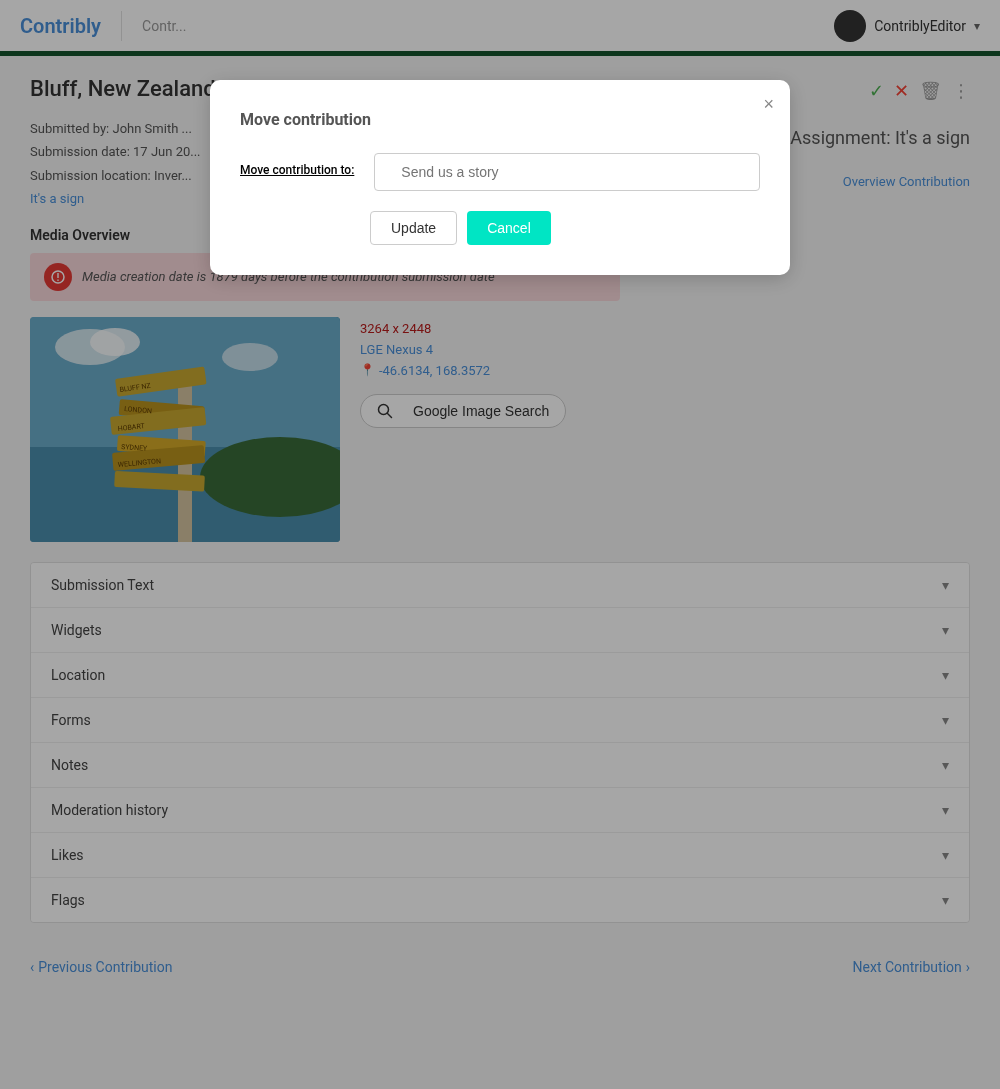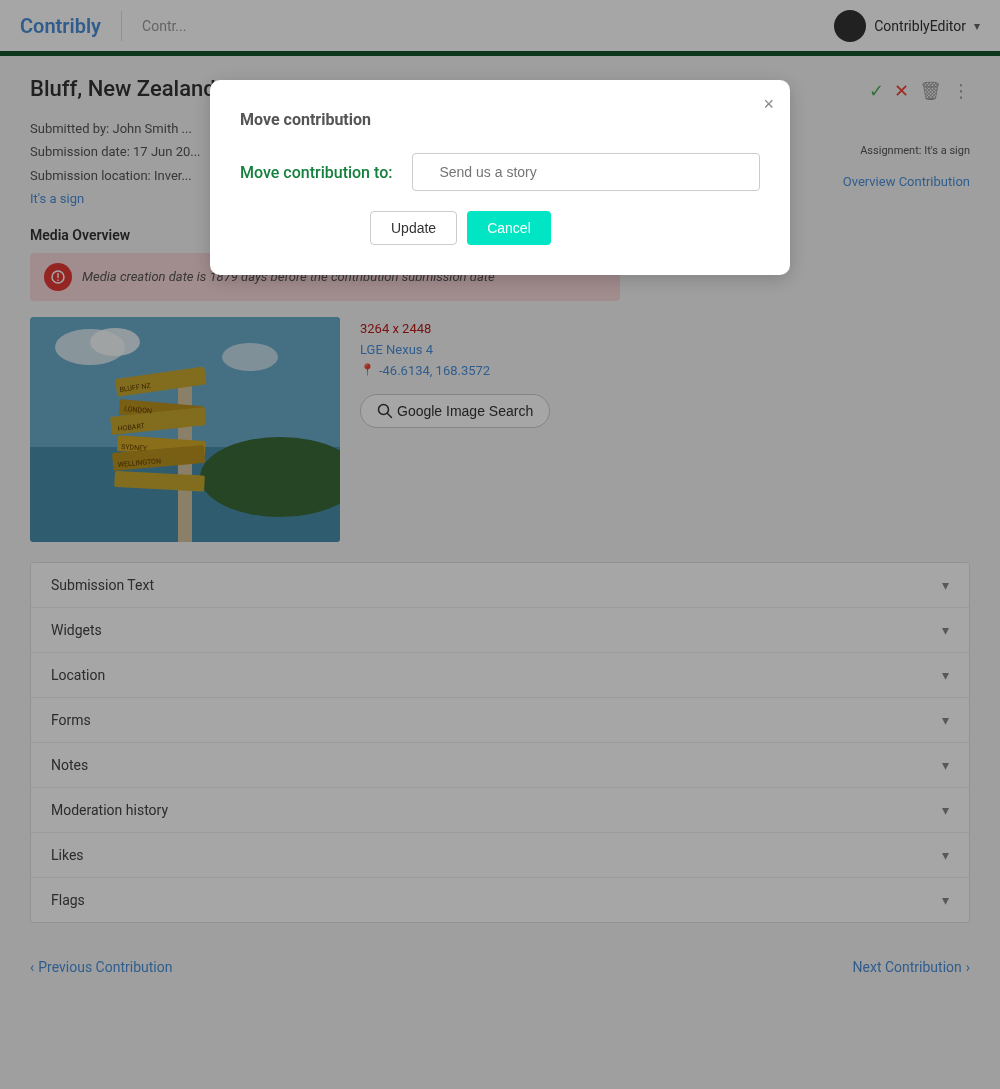--- a/index.html
+++ b/index.html
@@ -100,22 +100,22 @@
     
     .meta-info {
       font-size: 13px;
       color: #555;
       margin-bottom: 4px;
       line-height: 1.8;
     }
     .meta-assignment {
       position: absolute;
       right: 30px;
-      top: 88px;
-      font-size: 11px;
+      top: 71px;
+      font-size: 18px;
       color: #555;
     }
     .link-text {
       color: #4a90d9;
       text-decoration: none;
       font-size: 13px;
       text-align: center;
     }
     .translate-link {
       position: absolute;
@@ -201,21 +201,21 @@
       align-items: center;
       gap: 4px;
     }
     .location-pin {
       font-size: 12px;
     }
     .google-search-btn {
       margin-top: 10px;
       display: inline-flex;
       align-items: center;
-      gap: 4px;
+      gap: 20px;
       border: 1px solid #ccc;
       border-radius: 20px;
       padding: 8px 16px;
       background: #fff;
       cursor: pointer;
       font-size: 14px;
       color: #333;
     }
     .search-icon-svg {
       width: 16px;
@@ -298,26 +298,27 @@
       font-size: 18px;
       cursor: pointer;
       color: #888;
     }
     .modal-body {
       display: flex;
       align-items: flex-start;
       gap: 20px;
     }
     .modal-label {
-      font-size: 16px;
-      color: #15803d;
+      font-size: 12px;
+      color: #000000;
       font-weight: 500;
       text-align: center;
       flex-shrink: 0;
       padding-top: 10px;
+      text-decoration: underline;
     }
     .modal-input {
       flex: 1;
       border: 1px solid #ccc;
       border-radius: 4px;
       padding: 10px 26px;
       font-size: 14px;
       color: #333;
       outline: none;
     }

